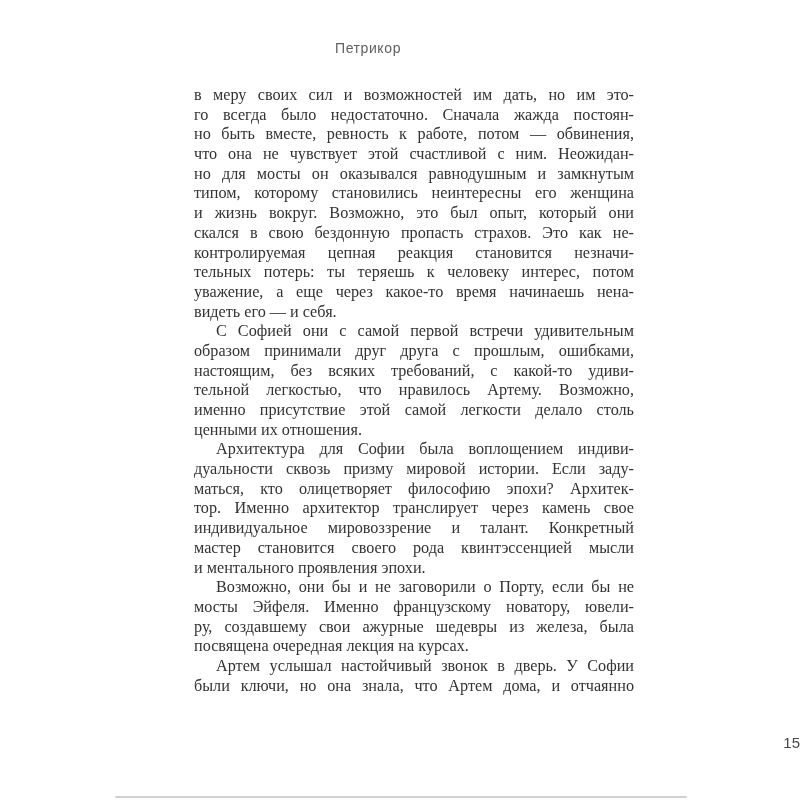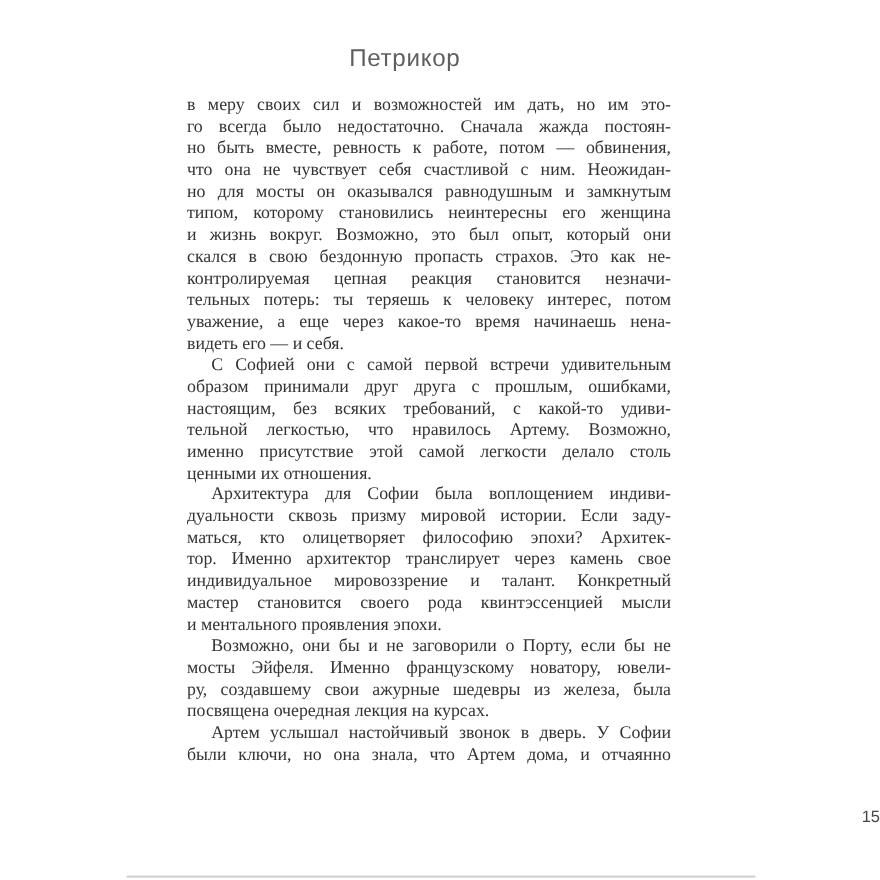--- a/index.html
+++ b/index.html
@@ -17,29 +17,29 @@
     background: #ffffff;
     font-family: "Liberation Serif", serif;
   }
   .running-head {
     position: absolute;
     top: 40px;
     left: 0;
     width: 736px;
     text-align: center;
     font-family: "Liberation Sans", sans-serif;
-    font-size: 22px;
+    font-size: 14px;
     font-weight: 400;
     letter-spacing: 0.6px;
     color: #5f5f5f;
   }
   .text-column {
     position: absolute;
     top: 86px;
-    left: 170px;
+    left: 194px;
     width: 440px;
     font-family: "Liberation Serif", serif;
     font-size: 16.2px;
     color: #333333;
   }
   .paragraph {
     margin: 0;
     padding: 0;
   }
   .line {
@@ -80,21 +80,21 @@
 <body>
 
 <div class="book-page">
   <div class="running-head">Петрикор</div>
 
   <div class="text-column" id="text-column">
       <div class="paragraph">
         <div class="line">в меру своих сил и возможностей им дать, но им это-</div>
         <div class="line">го всегда было недостаточно. Сначала жажда постоян-</div>
         <div class="line">но быть вместе, ревность к работе, потом — обвинения,</div>
-        <div class="line">что она не чувствует себя счастливой с ним. Неожидан-</div>
+        <div class="line">что она не чувствует этой счастливой с ним. Неожидан-</div>
         <div class="line">но для мосты он оказывался равнодушным и замкнутым</div>
         <div class="line">типом, которому становились неинтересны его женщина</div>
         <div class="line">и жизнь вокруг. Возможно, это был опыт, который они</div>
         <div class="line">скался в свою бездонную пропасть страхов. Это как не-</div>
         <div class="line">контролируемая цепная реакция становится незначи-</div>
         <div class="line">тельных потерь: ты теряешь к человеку интерес, потом</div>
         <div class="line">уважение, а еще через какое-то время начинаешь нена-</div>
         <div class="line flush">видеть его — и себя.</div>
       </div>
       <div class="paragraph indent">

